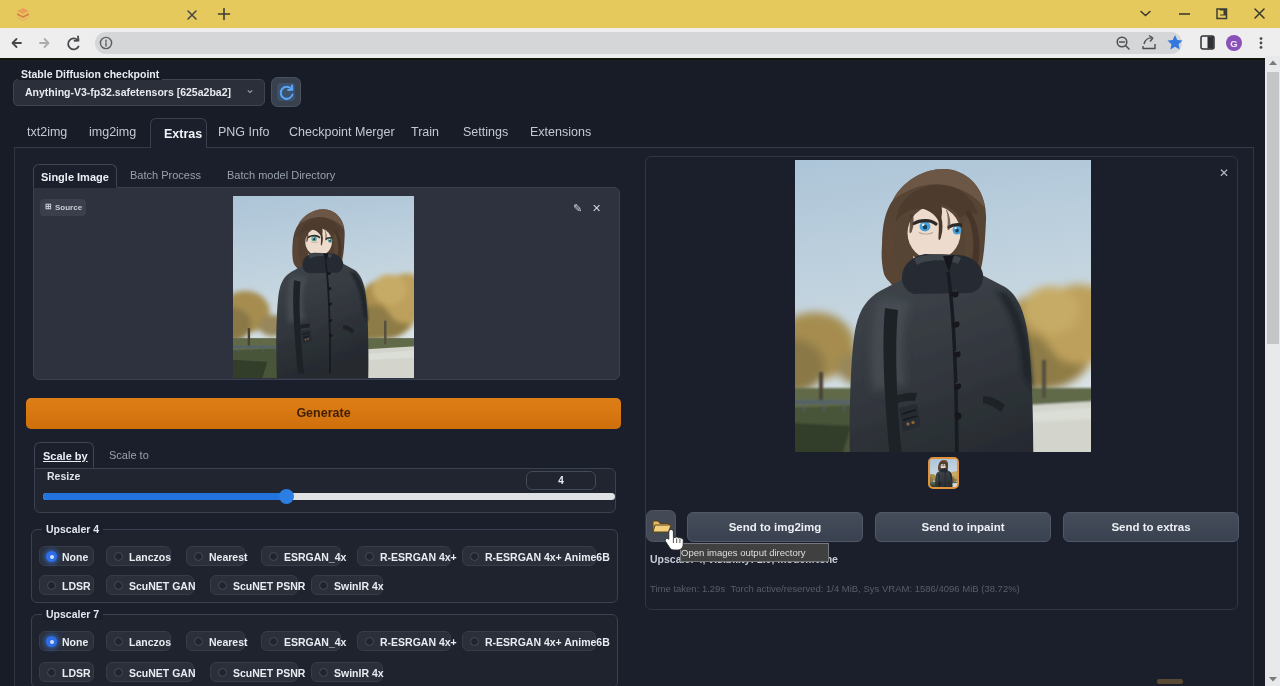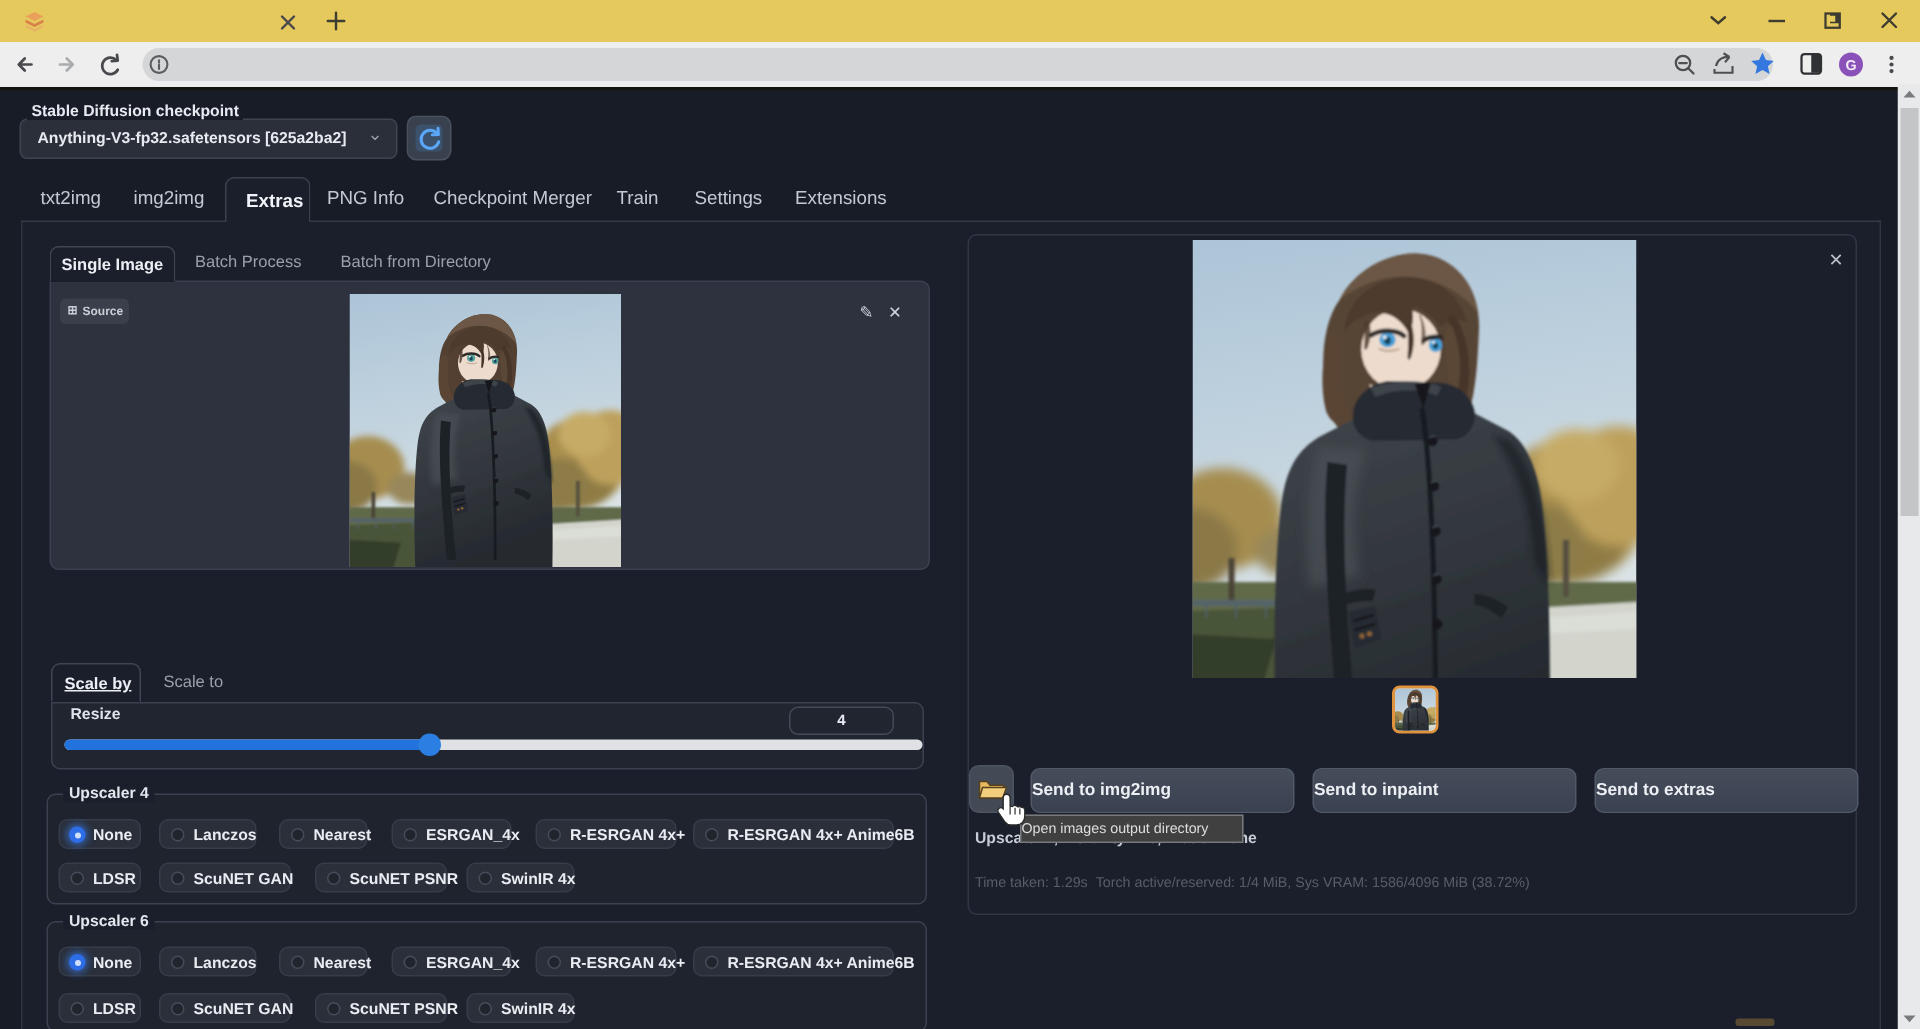--- a/index.html
+++ b/index.html
@@ -36,21 +36,21 @@
 .fset { border:1px solid #3a4150; border-radius:6px; background:#1e232e; }
 .fsetlbl { position:absolute; font-size:10.5px; color:#e3e7ee; font-weight:700; background:#1a1f2b; padding:0 4px; z-index:2; }
 .chip { position:absolute; height:20px; background:#2a2f3a; border:1px solid #363c49; border-radius:6px; color:#e9ecf1; font-size:10.5px; font-weight:700; }
 .chip .rad { position:absolute; left:7px; top:5px; width:9px; height:9px; border-radius:50%; background:#20242d; border:1.5px solid #454c5a; }
 .chip .radsel { position:absolute; left:6px; top:4px; width:11px; height:11px; border-radius:50%; background:#2e6de8; box-shadow:0 0 5px 2px rgba(59,130,246,.55); }
 .chip .radsel::after { content:""; position:absolute; left:3.5px; top:3.5px; width:4px; height:4px; border-radius:50%; background:#cfe0ff; }
 .chip .ctxt { position:absolute; left:22px; top:4px; white-space:nowrap; }
 #rightbox { left:645px; top:156px; width:593px; height:454px; border:1px solid #303645; border-radius:6px; background:#1a1f2b; }
 #rclose { left:1219px; top:166px; font-size:12px; color:#b9bec7; }
 #thumbwrap { left:928px; top:457px; width:31px; height:32px; border:2px solid #e0923c; border-radius:5px; background:#cfd9df; overflow:hidden; }
-.sendbtn { position:absolute; top:512px; height:30px; background:linear-gradient(#454d5b,#3a4150); border:1px solid #515968; border-radius:6px; color:#eceff3; font-size:11.5px; font-weight:700; line-height:28px; }
+.sendbtn { position:absolute; top:512px; height:30px; background:linear-gradient(#454d5b,#3a4150); border:1px solid #515968; border-radius:6px; color:#eceff3; font-size:11.5px; font-weight:700; text-align:center; line-height:28px; }
 #tooltip { left:680px; top:543px; width:149px; height:19px; background:#404040; border:1px solid #77797c; font-size:9.5px; color:#dedede; text-align:left; line-height:17px; z-index:5; }
 #upscaleline { left:650px; top:553px; font-size:10.5px; color:#c6ccd4; font-weight:700; }
 #timeline { left:650px; top:583px; font-size:9.5px; color:#585e69; }
 .imgwrap { overflow:hidden; }
 </style>
 </head>
 <body>
 <div id="stage">
   <div class="abs" id="titlebar"></div>
   <div class="abs" id="toolbar"></div>
@@ -74,21 +74,21 @@
     <span class="abs" style="left:218px;">PNG Info</span>
     <span class="abs" style="left:289px;">Checkpoint Merger</span>
     <span class="abs" style="left:411px;">Train</span>
     <span class="abs" style="left:463px;">Settings</span>
     <span class="abs" style="left:530px;">Extensions</span>
   </div>
   <div class="abs subsel" style="left:33px;top:164px;width:84px;height:24px;">
       <span style="position:absolute;left:7px;top:6px;">Single Image</span>
     </div>
   <span class="abs subtx" style="left:130px;top:169px;">Batch Process</span>
-  <span class="abs subtx" style="left:227px;top:169px;">Batch from Directory</span>
+  <span class="abs subtx" style="left:227px;top:169px;">Batch model Directory</span>
   <div class="abs" id="srcbox"></div>
   <div class="abs" id="srcbadge">
       <span style="position:absolute;left:5px;top:3px;">⊞</span>
       <span style="position:absolute;left:15px;top:3.5px;">Source</span>
     </div>
   <div class="abs imgwrap" style="left:233px;top:196px;width:181px;height:182px;"><svg width="181" height="182" viewBox="0 0 296 292" preserveAspectRatio="none" xmlns="http://www.w3.org/2000/svg">
 <defs>
 <linearGradient id="skyL" x1="0" y1="0" x2="0.15" y2="1">
 <stop offset="0" stop-color="#a7c1d6"></stop>
             <stop offset="0.5" stop-color="#c3d4df"></stop>
@@ -188,20 +188,21 @@
 <path d="M188,236 C196,236 204,240 210,245 L206,252 C200,247 194,244 188,243 Z" fill="#1d2126"></path>
 <path d="M104,248 L122,244 L126,266 L108,272 Z" fill="#262b31"></path>
 <path d="M107,254 L121,250 M108,260 L122,256" stroke="#16191d" stroke-width="1.8"></path>
 <circle cx="113" cy="264" r="1.7" fill="#8a6234"></circle>
             <circle cx="118" cy="262.5" r="1.7" fill="#8a6234"></circle>
 </g>
 </g>
 </svg></div>
   <div class="abs" style="left:573px;top:202px;width:13px;height:13px;color:#cfd3da;font-size:11px;">✎</div>
   <div class="abs" style="left:592px;top:202px;width:13px;height:13px;color:#cfd3da;font-size:11px;">✕</div>
+  <div class="abs" id="genbtn">Generate</div>
   <div class="abs subsel" style="left:34px;top:442px;width:60px;height:26px;">
       <span style="position:absolute;left:8px;top:7px;text-decoration:underline;">Scale by</span>
     </div>
   <span class="abs subtx" style="left:109px;top:449px;">Scale to</span>
   <div class="abs" id="scalepanel"></div>
   <div class="abs" id="resizelbl">Resize</div>
   <div class="abs" id="valbox">4</div>
   <div class="abs" id="track"></div>
   <div class="abs" id="trackfill"></div>
   <div class="abs" id="thumbdot"></div>
@@ -241,21 +242,21 @@
     </div>
 <div class="chip" style="left:210px;top:575px;width:88px;">
       <span class="rad"></span>
       <span class="ctxt">ScuNET PSNR</span>
     </div>
 <div class="chip" style="left:311px;top:575px;width:72px;">
       <span class="rad"></span>
       <span class="ctxt">SwinIR 4x</span>
     </div>
   <div class="abs fset" style="left:31px;top:614px;width:587px;height:74px;"></div>
-  <div class="fsetlbl" style="left:42px;top:608px;">Upscaler 6</div>
+  <div class="fsetlbl" style="left:42px;top:608px;">Upscaler 7</div>
 <div class="chip" style="left:39px;top:631px;width:55px;">
       <span class="radsel"></span>
       <span class="ctxt">None</span>
     </div>
 <div class="chip" style="left:106px;top:631px;width:65px;">
       <span class="rad"></span>
       <span class="ctxt">Lanczos</span>
     </div>
 <div class="chip" style="left:186px;top:631px;width:59px;">
       <span class="rad"></span>

